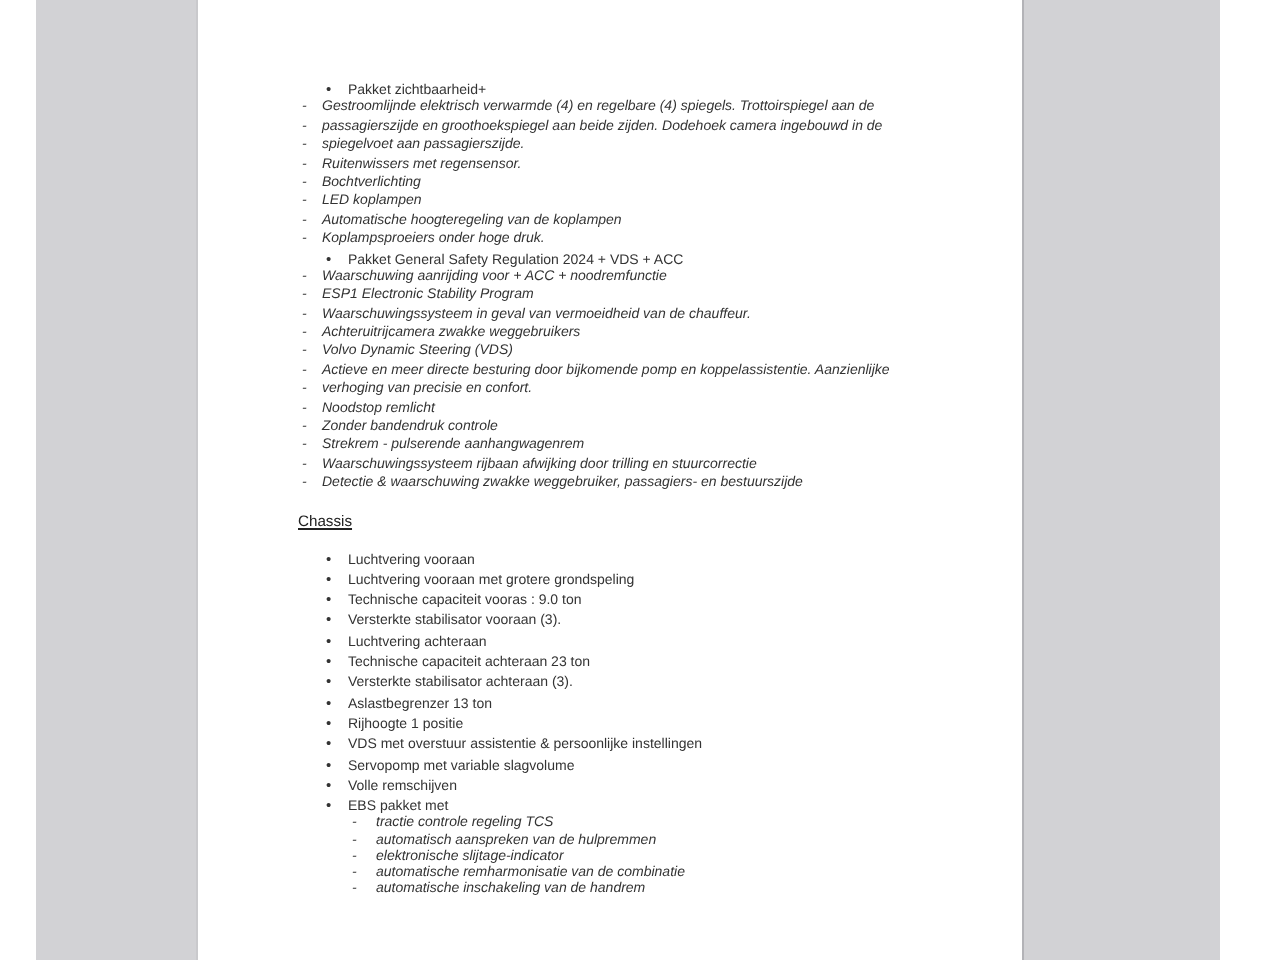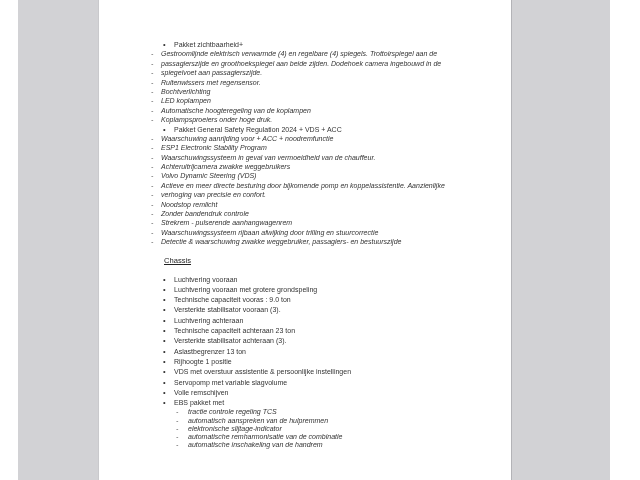--- a/index.html
+++ b/index.html
@@ -31,21 +31,21 @@
   .content {
     position: absolute;
     left: 0; top: 40px;
     width: 100%;
     color: #333333;
     font-size: 7px;
     letter-spacing: 0;
   }
   .section { width: 100%; }
   .heading {
-    padding-left: 65px;
+    padding-left: 50px;
     margin-top: 9px;
     margin-bottom: 9px;
     font-size: 7.6px;
     line-height: 10px;
     color: #222;
     text-decoration: underline;
   }
   .line { display: flex; align-items: baseline; white-space: nowrap; }
   .sec-0 .line { line-height: 9.4px; height: 9.4px; }
   .sec-1 .line { line-height: 10.3px; height: 10.3px; }

